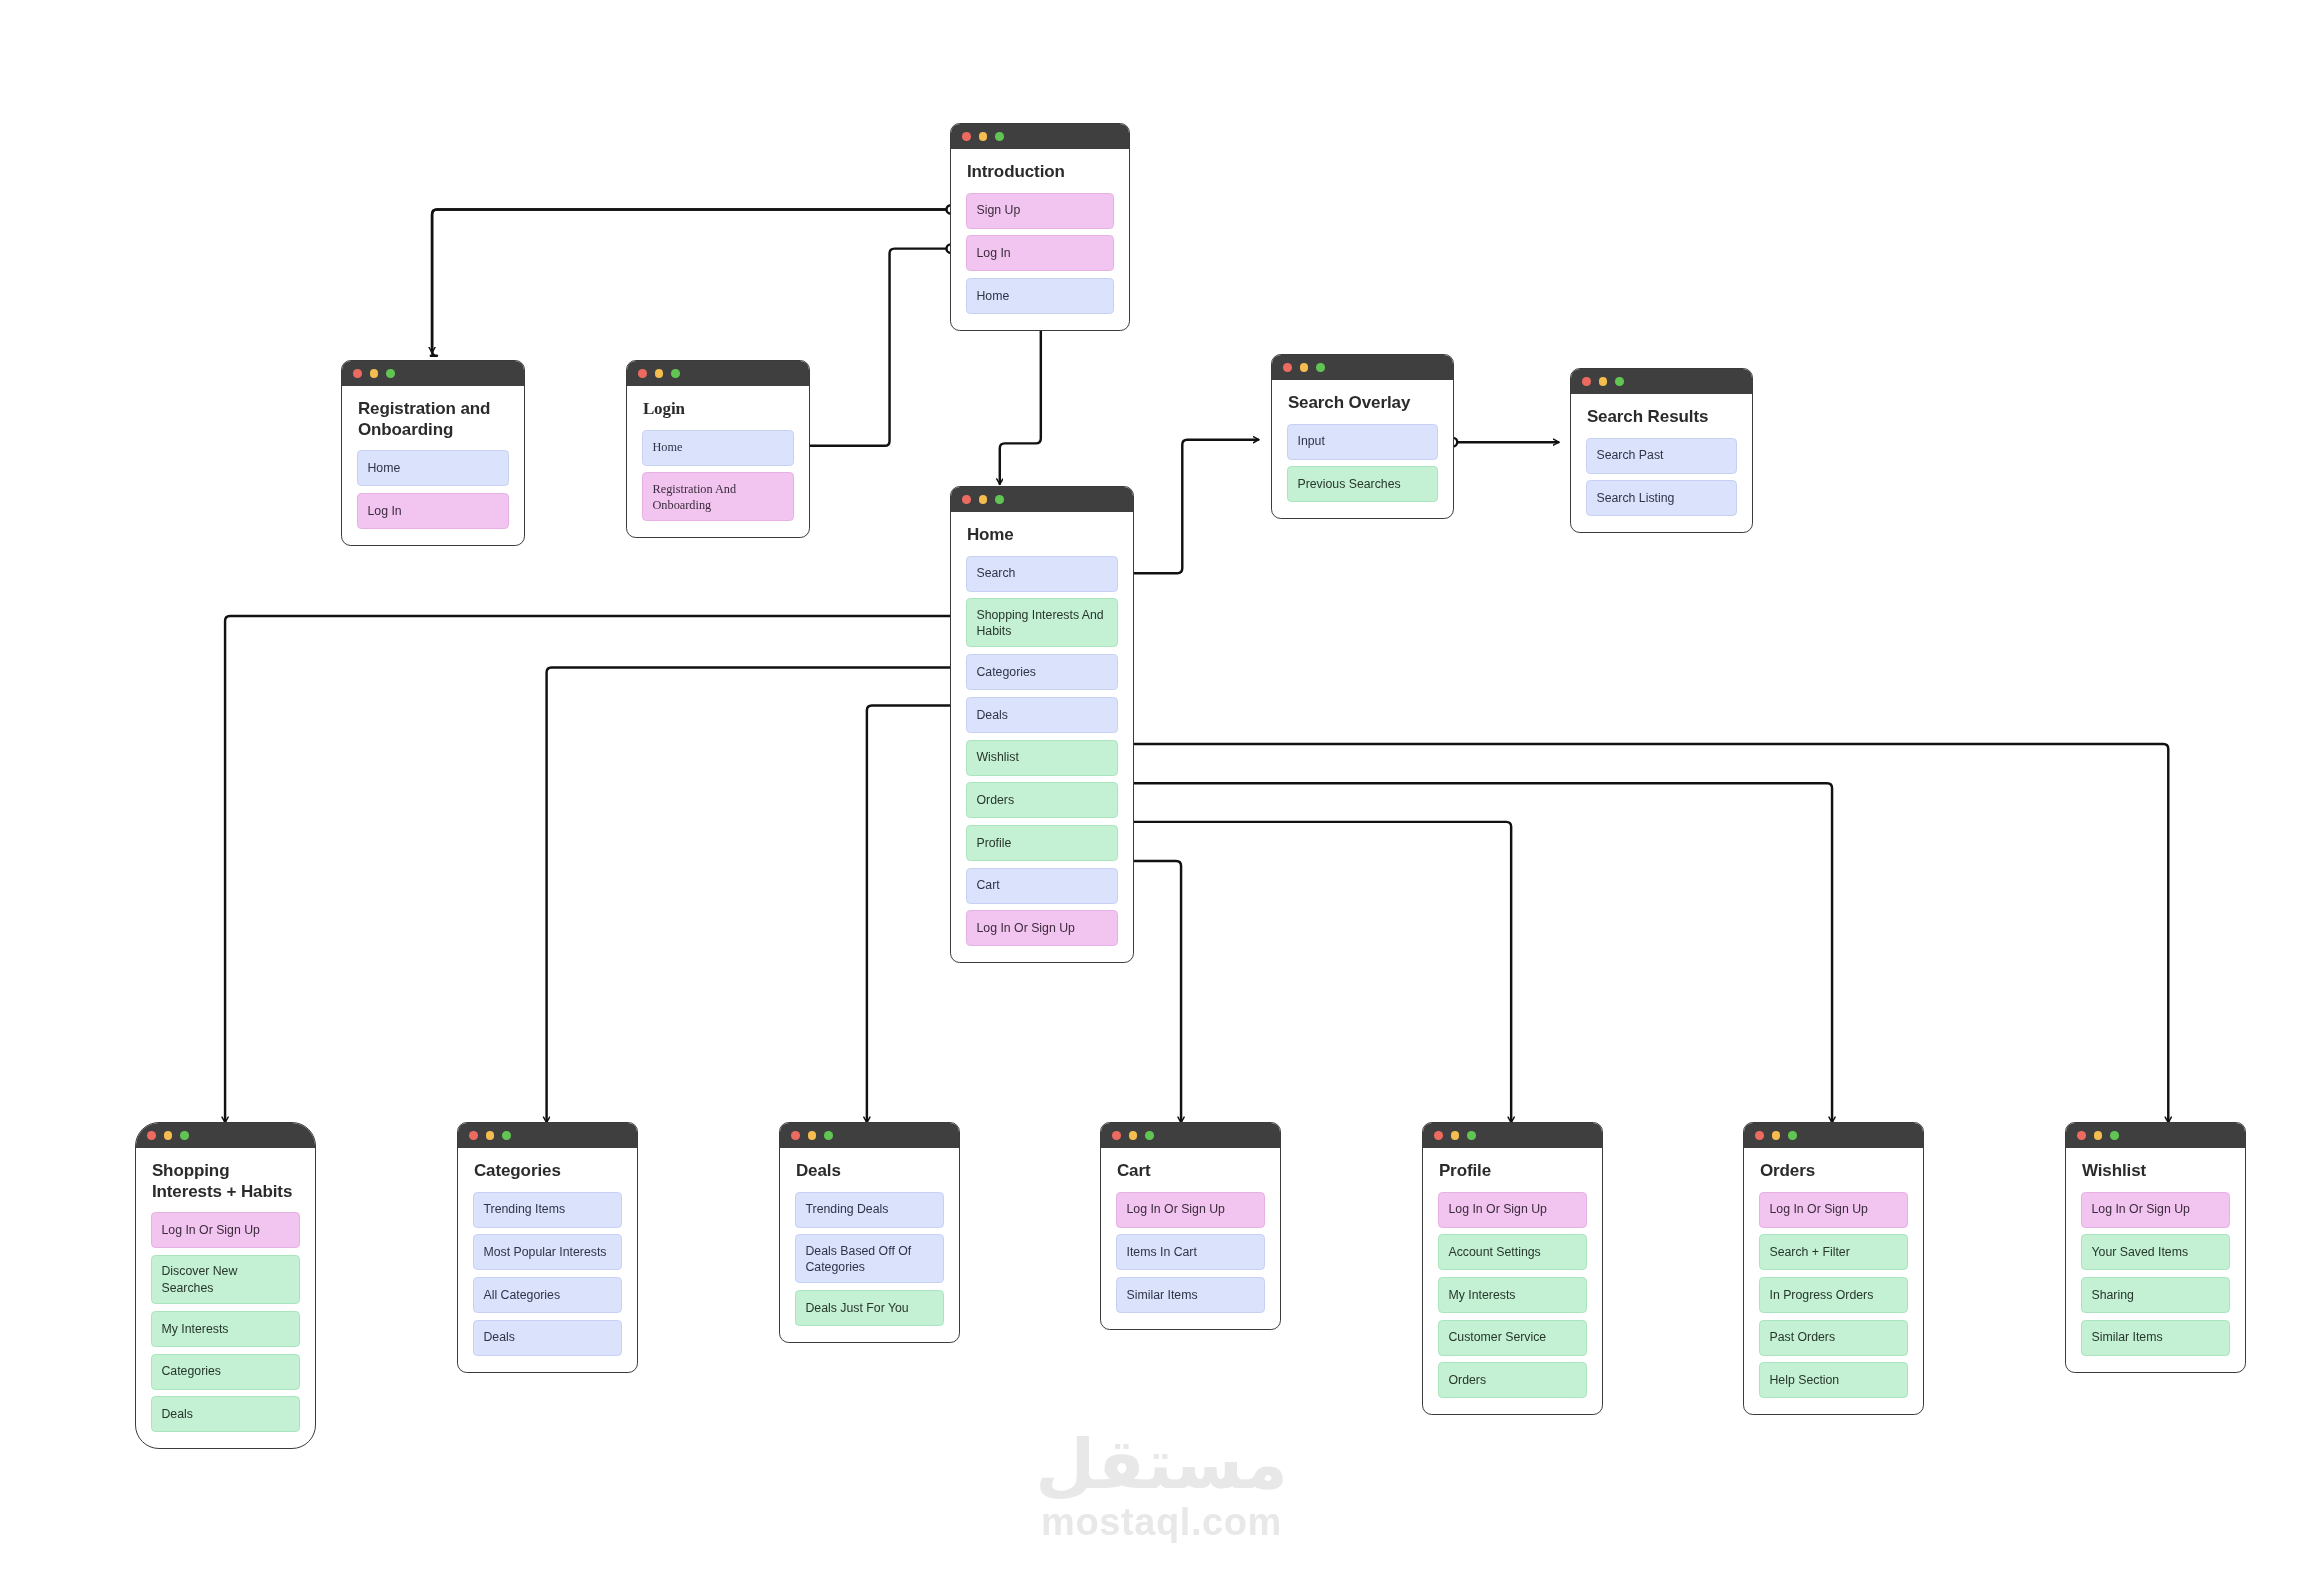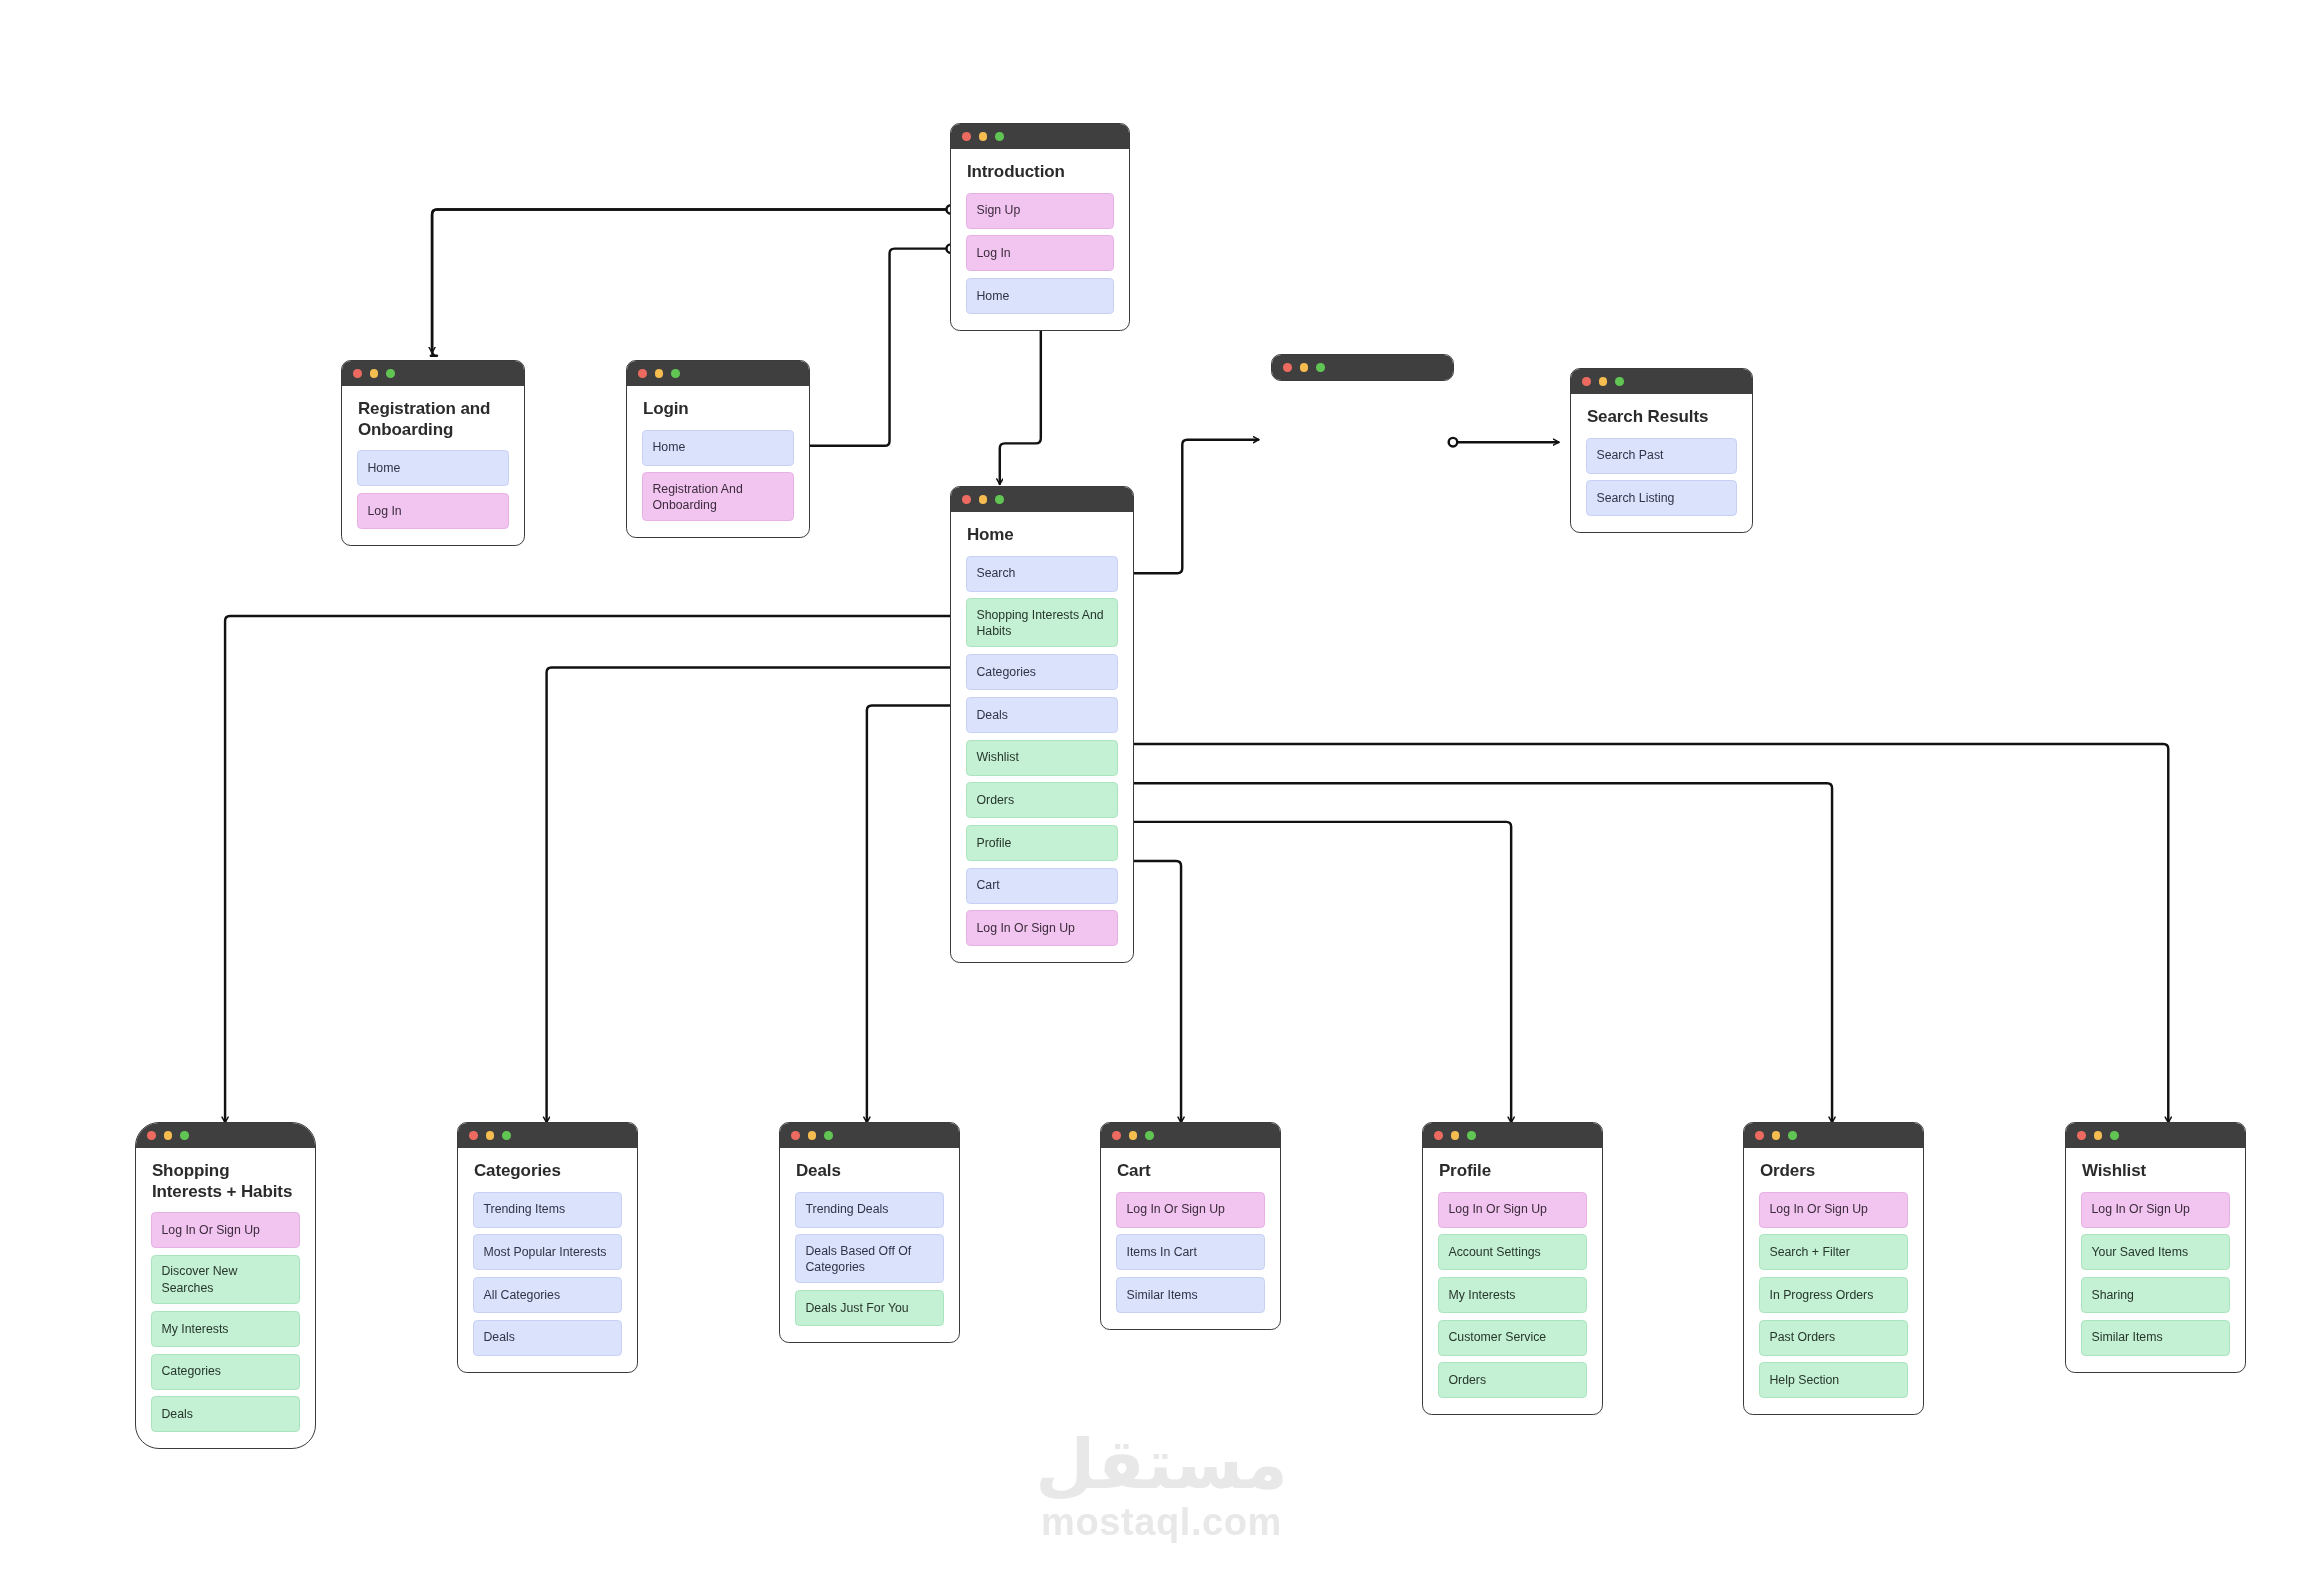--- a/index.html
+++ b/index.html
@@ -177,40 +177,47 @@
     </div>
     <div class="card-body">
       <div class="card-title">Registration and Onboarding</div>
       <div class="rows">
         <div class="row blue">Home</div>
         <div class="row pink">Log In</div>
       </div>
     </div>
   </div>
 
-  <div class="card" style="left:626px;top:360px;width:184px;">
+  <div class="card" style="left:626px;top:360px;width:184px;font-family:Liberation Serif, serif;">
     <div class="card-chrome">
       <span class="dot red"></span>
       <span class="dot yellow"></span>
       <span class="dot green"></span>
     </div>
     <div class="card-body">
       <div class="card-title">Login</div>
       <div class="rows">
         <div class="row blue">Home</div>
         <div class="row pink">Registration And Onboarding</div>
       </div>
     </div>
   </div>
 
   <div class="card" style="left:1271px;top:354px;width:183px;">
     <div class="card-chrome">
       <span class="dot red"></span>
       <span class="dot yellow"></span>
       <span class="dot green"></span>
+    </div>
+    <div class="card-body">
+      <div class="card-title">Search Overlay</div>
+      <div class="rows">
+        <div class="row blue">Input</div>
+        <div class="row green">Previous Searches</div>
+      </div>
     </div>
   </div>
 
   <div class="card" style="left:1570px;top:368px;width:183px;">
     <div class="card-chrome">
       <span class="dot red"></span>
       <span class="dot yellow"></span>
       <span class="dot green"></span>
     </div>
     <div class="card-body">

